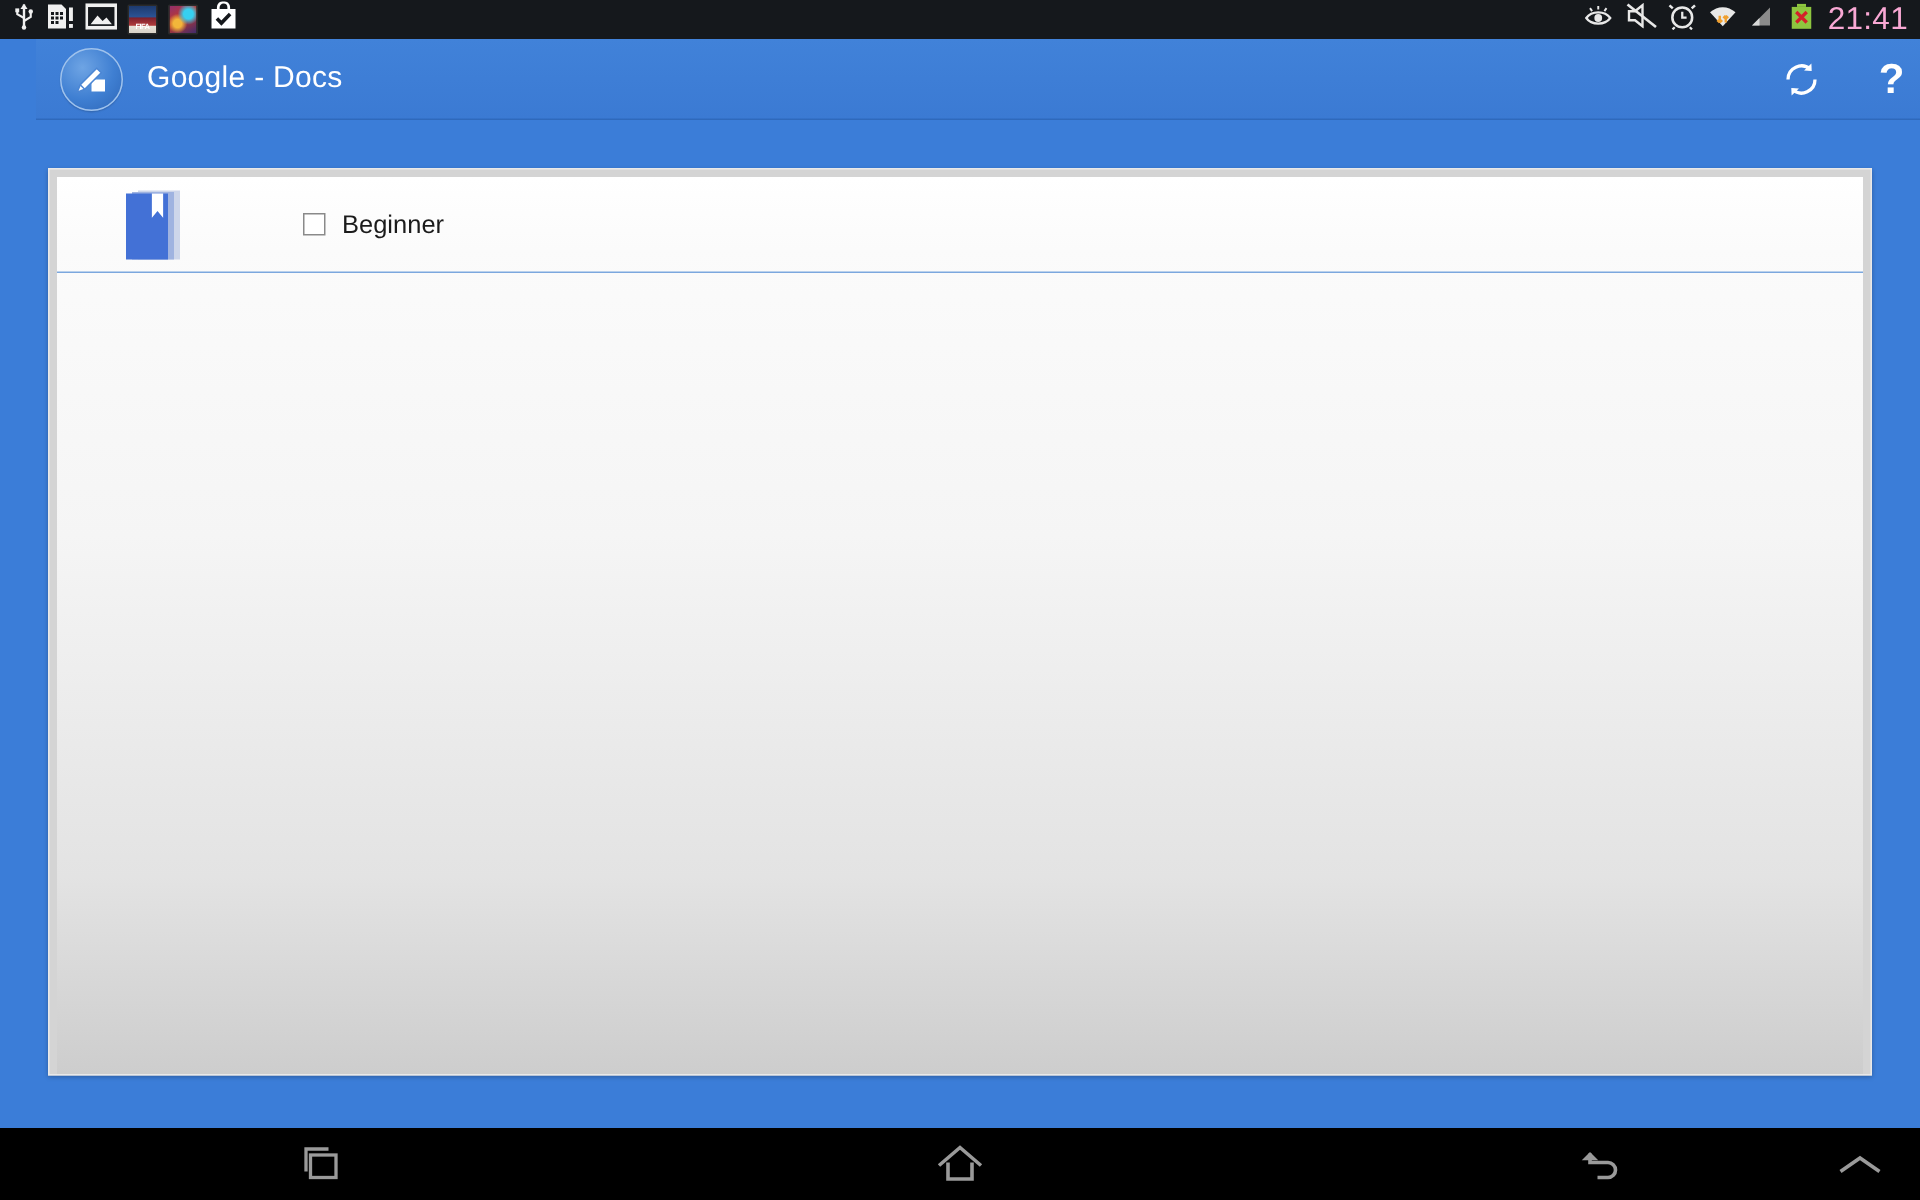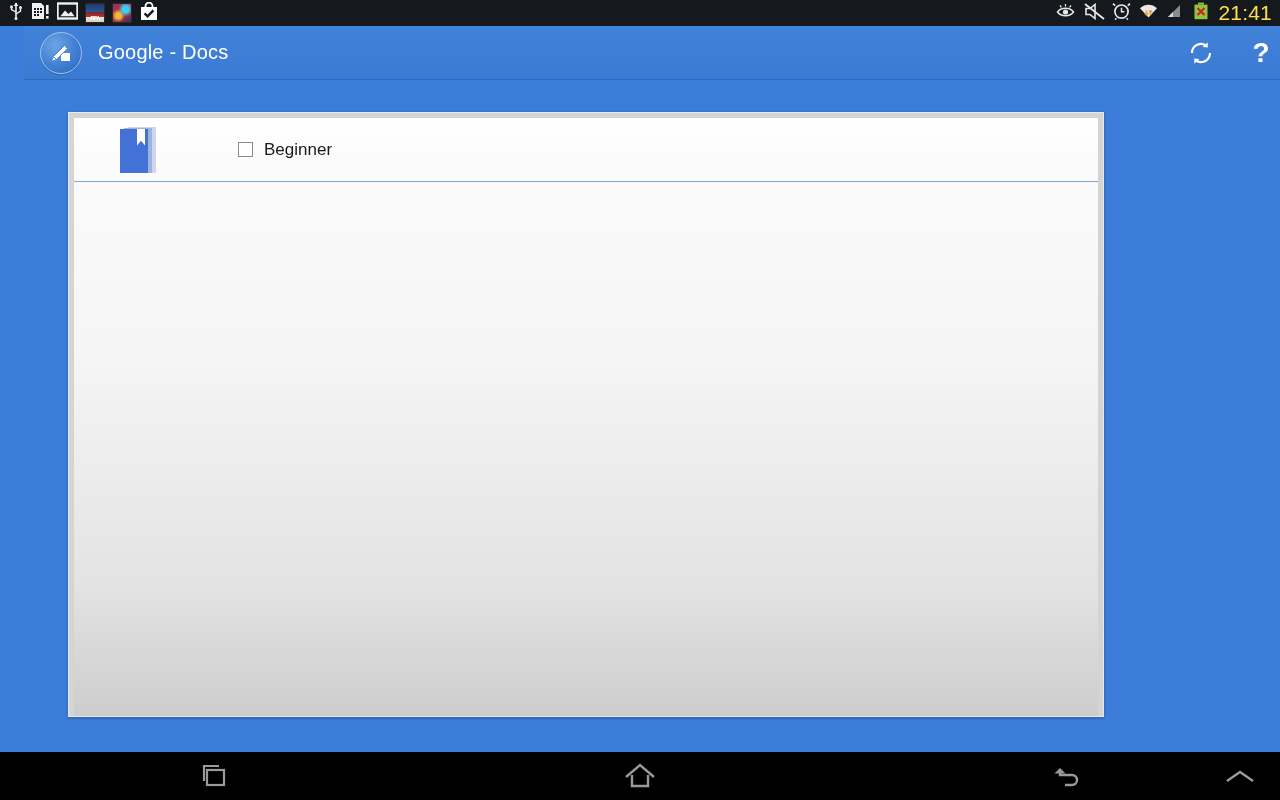--- a/index.html
+++ b/index.html
@@ -34,21 +34,21 @@
     font-size:5px; font-weight:bold; color:#fff; text-align:center;
     letter-spacing:-0.4px; font-family:"Liberation Sans", sans-serif;
   }
   .ic-game{
     background:
       radial-gradient(circle at 70% 30%, #36d0f0 0 18%, rgba(54,208,240,0) 40%),
       radial-gradient(circle at 30% 65%, #f2b63a 0 16%, rgba(242,182,58,0) 38%),
       linear-gradient(150deg,#8e2f6e 0%,#c0392b 45%,#3f2a6e 100%);
   }
   .clock{
-    color:#fde047; font-size:21px; line-height:26px; margin-left:2px;
+    color:#f9a8d4; font-size:21px; line-height:26px; margin-left:2px;
     font-family:"Liberation Sans", sans-serif; letter-spacing:0.2px;
   }
 
   
   .action-bar{
     position:absolute; top:26px; left:0; width:1280px; height:54px;
     background:linear-gradient(180deg,#4182d9 0%,#3b7ad3 100%);
     border-bottom:1px solid #2f69bb;
     display:flex; align-items:center;margin-left:24px;
   }
@@ -68,25 +68,25 @@
   .ab-actions{ margin-left:auto; display:flex; align-items:center; gap:26px; padding-right:26px;}
   .ab-btn{ display:flex;align-items:center;justify-content:center;width:34px;height:34px;cursor:pointer;}
   .helpmark{ color:#fff; font-size:28px; font-weight:bold; line-height:28px;}
 
   
   .page{
     position:absolute; top:80px; left:0; width:1280px; height:670px;
     background:#3b7dd8;
   }
   .card{
-    position:absolute; left:32px; top:32px; width:1036px; height:605px;
+    position:absolute; left:32px; top:32px; width:1216px; height:605px;
     background:#d4d4d4;
     border:1px solid #e9e9e9;
     box-shadow:0 1px 3px rgba(0,0,0,0.25);
-    display:flex; flex-direction:row;margin-left:36px;
+    display:flex; flex-direction:row;
   }
   .list-area{
     flex:1;
     background:linear-gradient(180deg,#ffffff 0%,#fbfbfb 8%,#f5f5f5 40%,#e3e3e3 78%,#cdcdcd 100%);
     margin:5px 5px 0 5px;
     overflow:hidden;
   }
   .row{
     height:64px; display:flex; align-items:center;
     border-bottom:1px solid #7ba7de;

